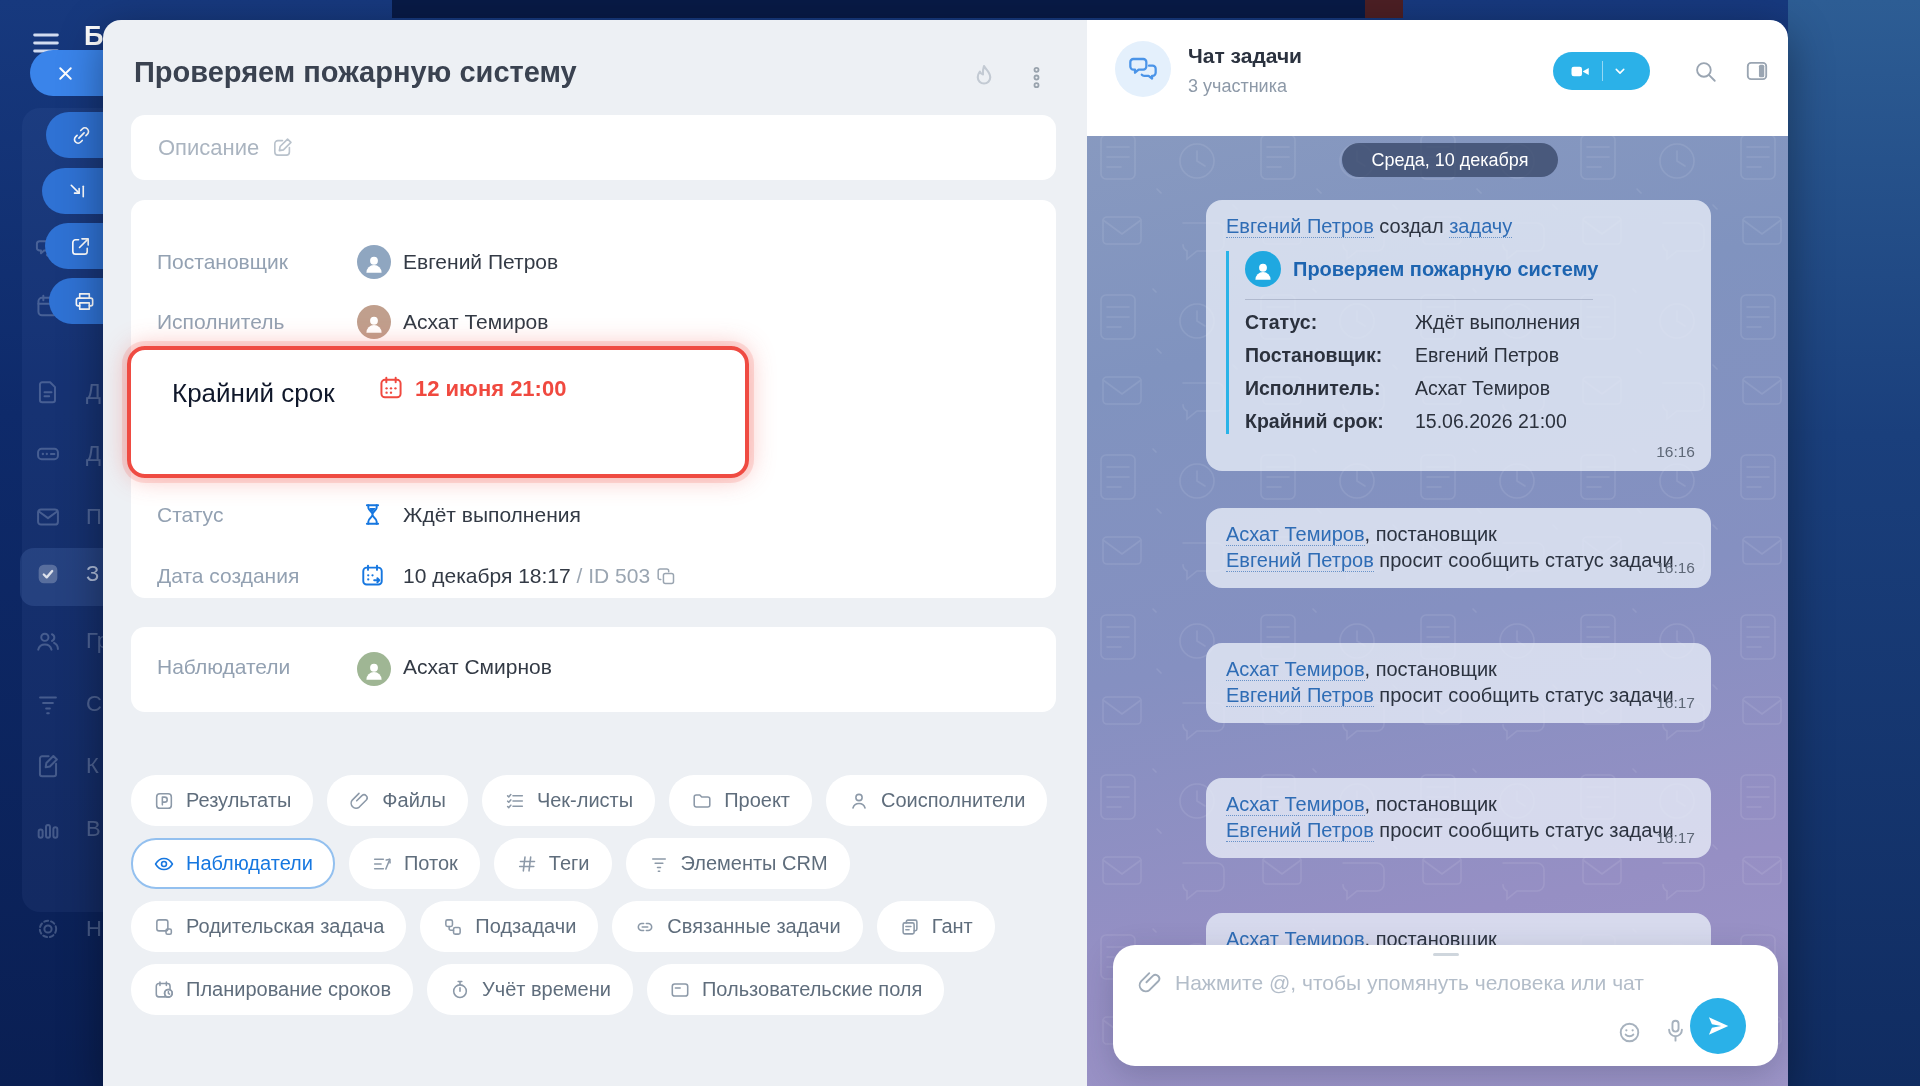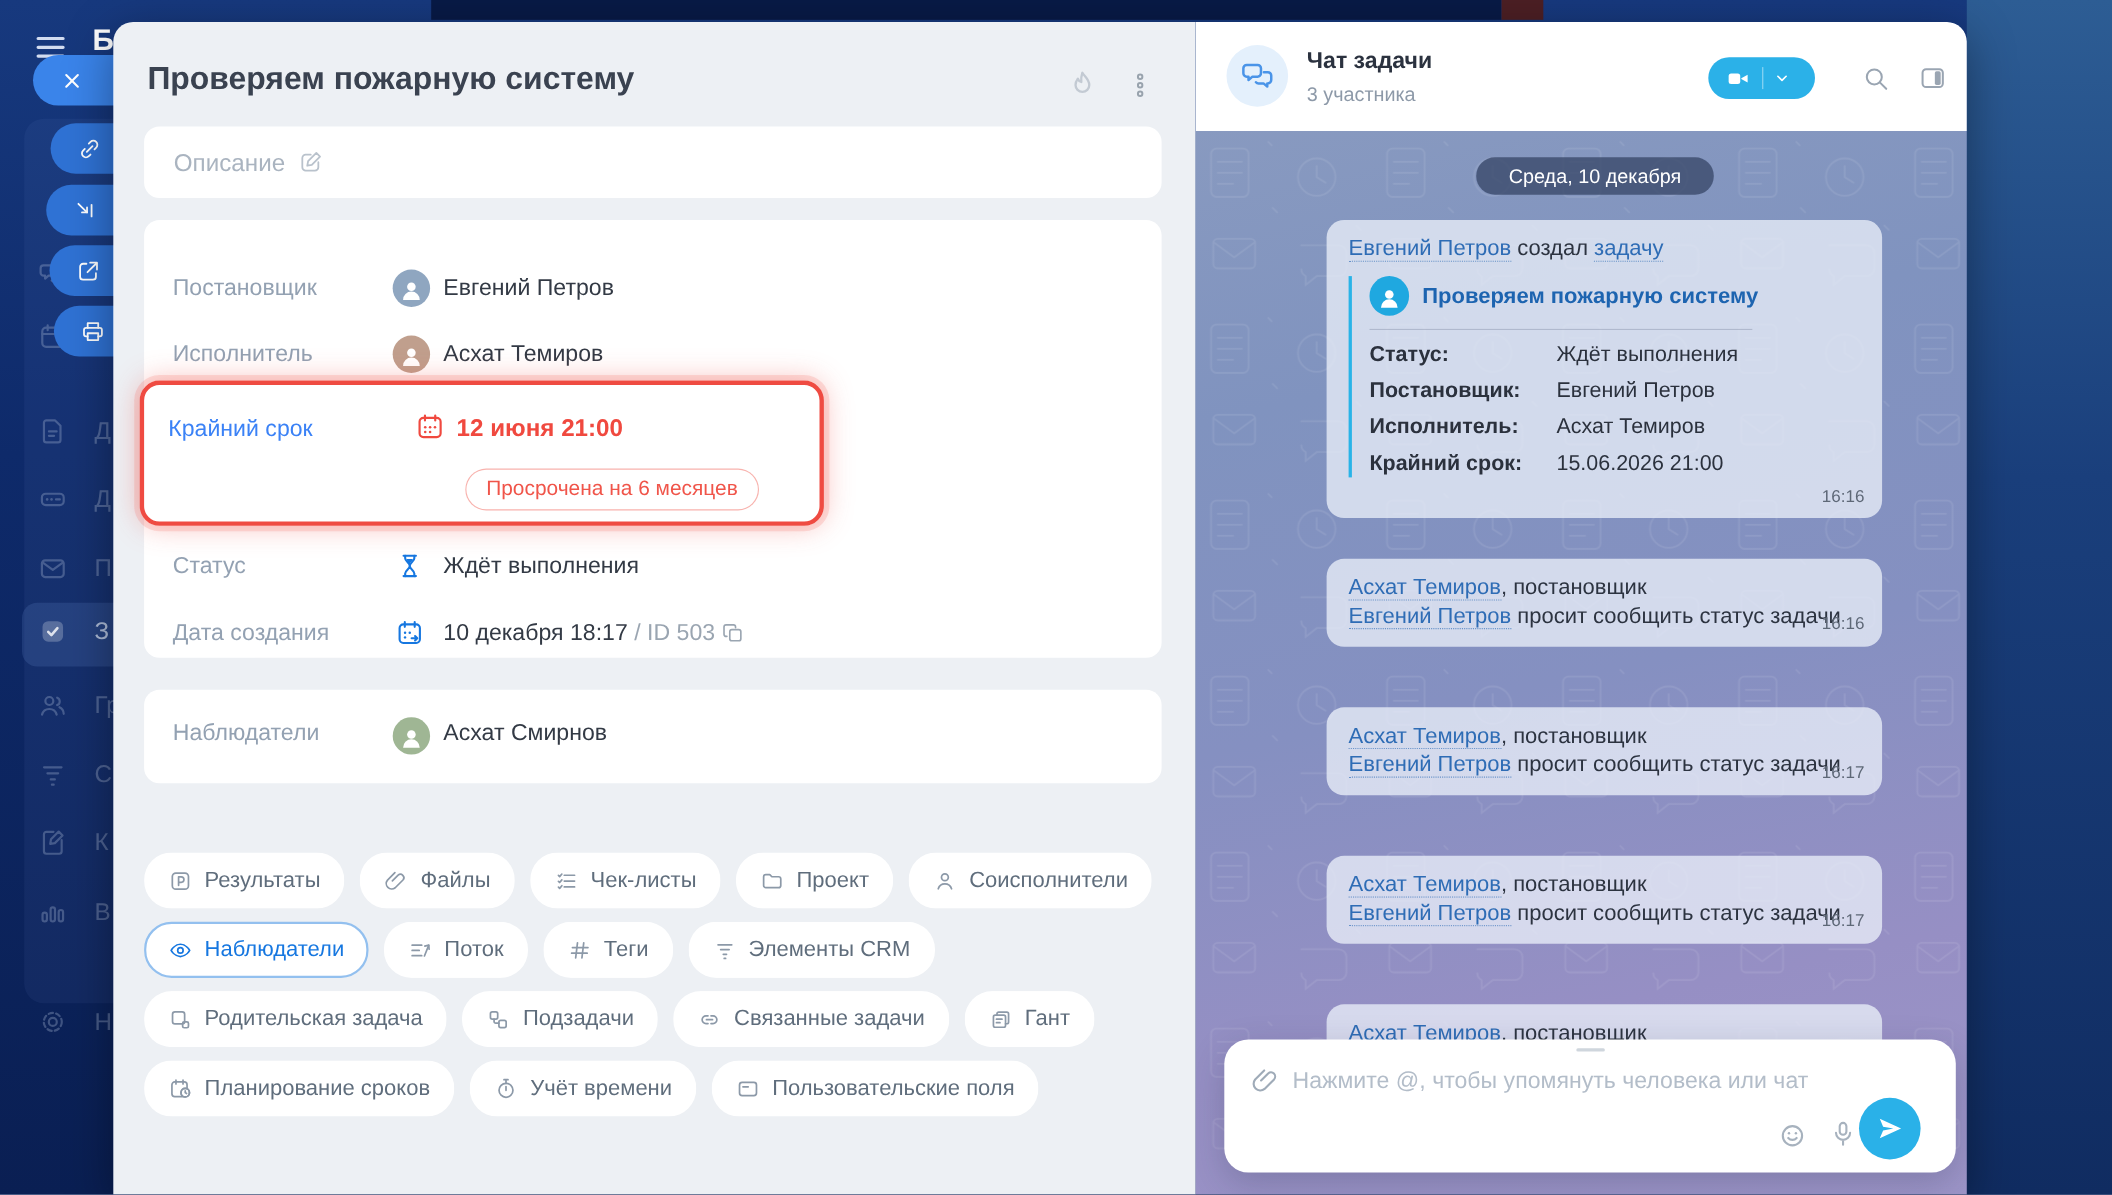--- a/index.html
+++ b/index.html
@@ -60,21 +60,21 @@
   .avatar svg { width:26px; height:26px; margin-top:4px; }
   .av1 { background:#8fa6c0; } .av2 { background:#c09f8d; } .av3 { background:#9fb694; }
   .f-value { position:absolute; left:272px; top:8px; font-size:21px; color:#333a45; }
   .f-value .dim { color:#9aa5b1; }
   .copy-ic { display:inline-block; width:21px; height:21px; vertical-align:-4px; margin-left:6px; color:#9aa5b1; }
   .copy-ic svg { width:100%; height:100%; }
 
   .deadline-box { position:absolute; left:-4px; top:146px; width:622px; height:132px;
     border:4px solid #ef4b42; border-radius:18px; z-index:2; background:transparent;
     box-shadow:0 0 0 5px rgba(240,80,70,.16), 0 0 26px rgba(240,80,70,.38); }
-  .dl-label { position:absolute; left:22px; top:28px; font-size:21px; color:#3b82f6; }
+  .dl-label { position:absolute; left:41px; top:28px; font-size:26px; color:#0f172a; }
   .dl-ic { position:absolute; left:246px; top:24px; width:28px; height:28px; color:#f0493f; }
   .dl-ic svg { width:100%; height:100%; }
   .dl-value { position:absolute; left:284px; top:26px; font-size:22px; font-weight:700; color:#f0493f; }
   .dl-badge { position:absolute; left:292px; top:76px; height:38px; line-height:35px; padding:0 18px;
     border:1.5px solid rgba(240,85,74,.45); border-radius:19px; background:#fff;
     color:#f0554a; font-size:19px; }
 
   .watchers-card { top:607px; height:85px; }
   .watchers-card .f-label { top:28px; }
   .watchers-card .avatar { top:25px; }
@@ -95,21 +95,21 @@
   .btn-start { left:28px; width:124px; background:#1674e6; color:#fff; font-weight:700; border:none; }
   .btn-complete { left:169px; width:168px; background:#fff; color:#39424e; font-weight:600;
     border:1.5px solid #dfe5eb; }
   .btn-more { position:absolute; left:352px; top:52px; width:40px; height:20px; color:#3a4450; cursor:pointer; }
   .btn-more svg { width:100%; height:100%; }
   .rate-link { position:absolute; right:44px; top:51px; font-size:20px; color:#5d6c81; cursor:pointer; }
 
   
   .chat-panel { flex:1; position:relative; border-radius:0 18px 0 0; overflow:hidden;
     background:linear-gradient(168deg,#8b9cc0 0%,#8093bf 30%,#8590c1 55%,#968fc4 80%,#9d95c8 100%); }
-  .chat-header { position:absolute; left:0; top:0; right:0; height:99px; background:#fff;
+  .chat-header { position:absolute; left:0; top:0; right:0; height:116px; background:#fff;
     border-radius:0 18px 0 0; z-index:6; }
   .ch-avatar { position:absolute; left:28px; top:21px; width:56px; height:56px; border-radius:50%;
     background:#e4f0fc; display:flex; align-items:center; justify-content:center; color:#4a94e8; }
   .ch-avatar svg { width:32px; height:32px; }
   .ch-title { position:absolute; left:101px; top:24px; font-size:21px; font-weight:700; color:#2b323f; }
   .ch-sub { position:absolute; left:101px; top:56px; font-size:18px; color:#8d99a8; }
   .call-pill { position:absolute; left:466px; top:32px; width:97px; height:38px; border-radius:19px;
     background:#2bb1e8; display:flex; align-items:center; cursor:pointer; }
   .call-pill .cam { width:23px; height:23px; margin-left:16px; }
   .call-pill .sep { width:1px; height:20px; background:rgba(255,255,255,.5); margin:0 8px 0 10px; }
@@ -382,21 +382,20 @@
               <rect x="3.8" y="5" width="16.4" height="15" rx="3"></rect>
               <path d="M8 3.2V7M16 3.2V7"></path>
               <circle cx="8.2" cy="12.3" r="1" fill="currentColor" stroke="none"></circle>
               <circle cx="12" cy="12.3" r="1" fill="currentColor" stroke="none"></circle>
               <circle cx="15.8" cy="12.3" r="1" fill="currentColor" stroke="none"></circle>
               <circle cx="8.2" cy="16" r="1" fill="currentColor" stroke="none"></circle>
               <circle cx="12" cy="16" r="1" fill="currentColor" stroke="none"></circle>
             </svg>
           </span>
         <span class="dl-value">12 июня 21:00</span>
-        <span class="dl-badge">Просрочена на 6 месяцев</span>
       </div>
 
       <div class="f-row" style="top:295px">
         <span class="f-label">Статус</span>
         <span class="f-icon blue">
             <svg viewBox="0 0 24 24" fill="none" stroke="currentColor" stroke-width="1.7" stroke-linecap="round" stroke-linejoin="round">
               <path d="M7 3.8h10M7 20.2h10"></path>
               <path d="M8.3 3.8v2c0 2.6 3.7 3.6 3.7 6.2s-3.7 3.6-3.7 6.2v2M15.7 3.8v2c0 2.6-3.7 3.6-3.7 6.2s3.7 3.6 3.7 6.2v2"></path>
               <path d="M9.6 6.3h4.8c0 1.9-2.4 2.6-2.4 4-1-1.4-2.4-2.1-2.4-4z" fill="currentColor" stroke="none"></path>
             </svg>

